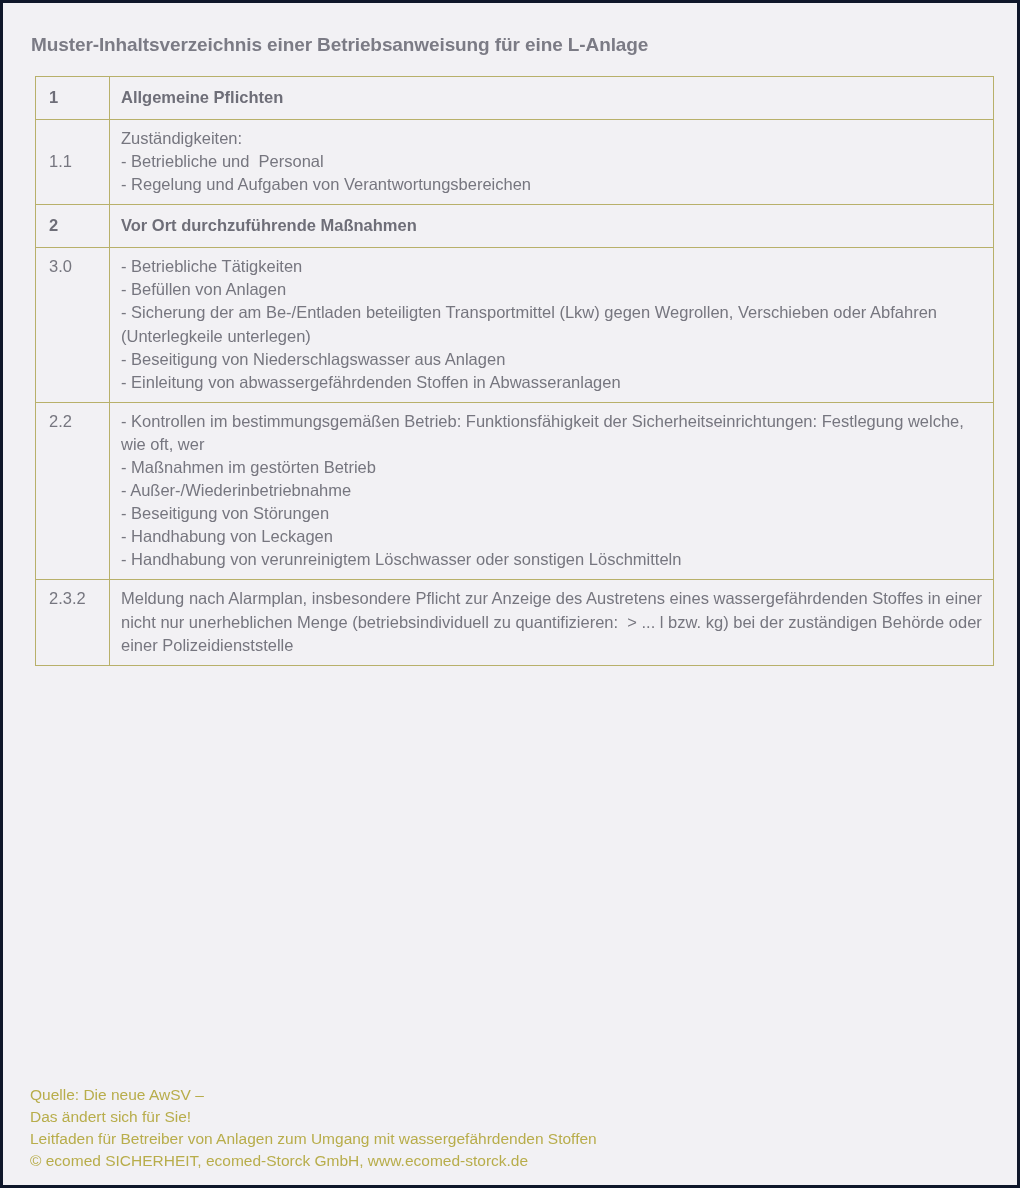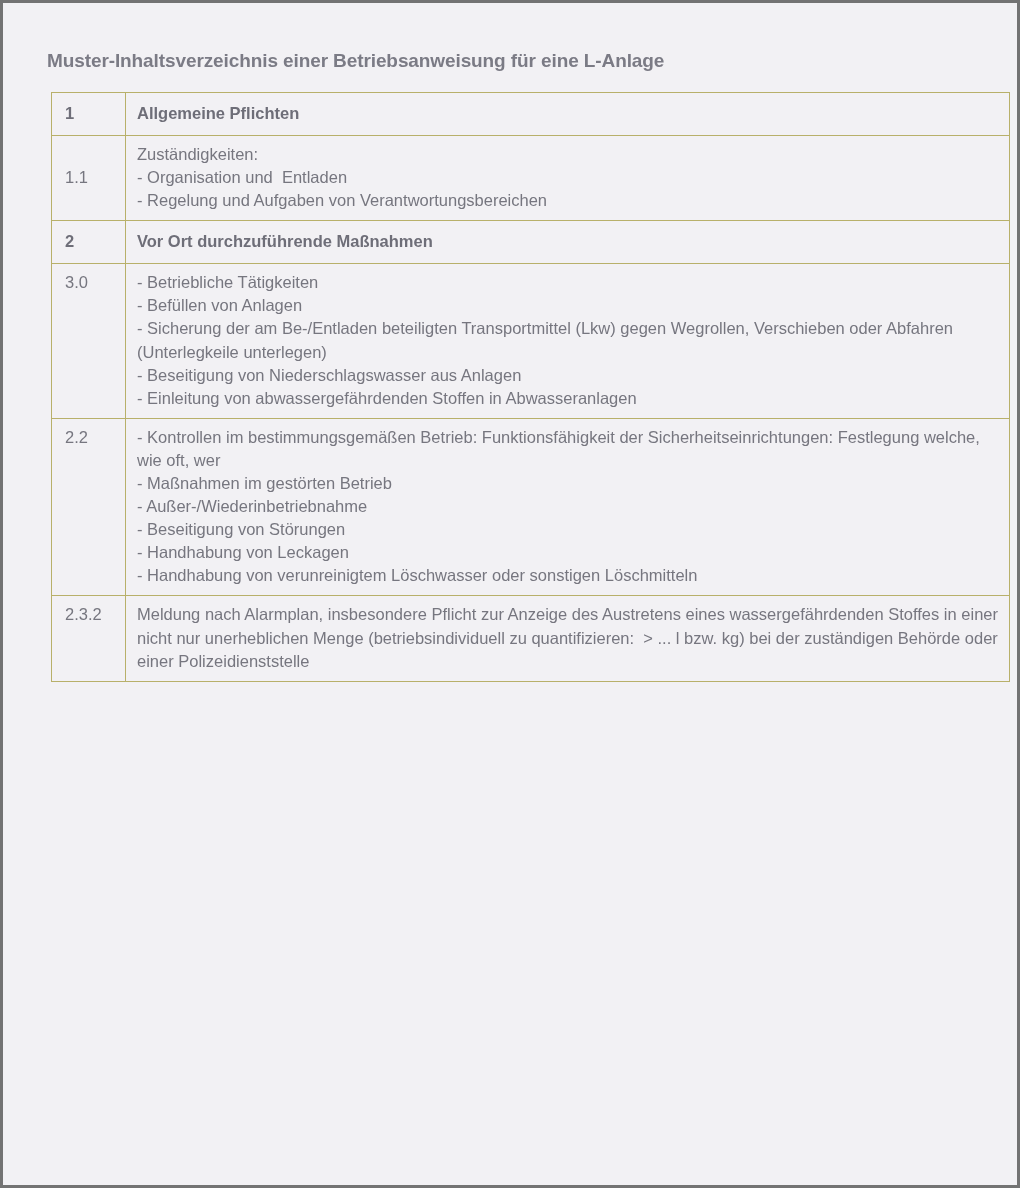--- a/index.html
+++ b/index.html
@@ -10,23 +10,23 @@
     width: 1020px;
     height: 1188px;
     background: #f2f1f4;
     font-family: "Liberation Sans", sans-serif;
     overflow: hidden;
   }
   .page-frame {
     box-sizing: border-box;
     width: 1020px;
     height: 1188px;
-    border: 3px solid #737373;
+    border: 3px solid #0f172a;
     background: #f2f1f4;
-    padding: 17px;
+    padding: 1px;
     position: relative;
   }
   .page-title {
     color: #7b7b85;
     font-size: 19px;
     font-weight: bold;
     letter-spacing: -0.1px;
     padding: 30px 0 0 27px;
     line-height: 1.2;
   }
@@ -103,21 +103,21 @@
       <col>
     </colgroup>
     <tbody>
       <tr class="sect-row">
         <td class="col-num">1</td>
         <td class="cell-text">Allgemeine Pflichten</td>
       </tr>
       <tr>
         <td class="col-num">1.1</td>
         <td class="cell-text">Zuständigkeiten:
-- Organisation und  Entladen
+- Betriebliche und  Personal
 - Regelung und Aufgaben von Verantwortungsbereichen</td>
       </tr>
       <tr class="sect-row">
         <td class="col-num">2</td>
         <td class="cell-text">Vor Ort durchzuführende Maßnahmen</td>
       </tr>
       <tr>
         <td class="col-num cell-top">3.0</td>
         <td class="cell-text cell-top">- Betriebliche Tätigkeiten
 - Befüllen von Anlagen
@@ -134,14 +134,18 @@
 - Handhabung von Leckagen
 - Handhabung von verunreinigtem Löschwasser oder sonstigen Löschmitteln</td>
       </tr>
       <tr>
         <td class="col-num cell-top">2.3.2</td>
         <td class="cell-text cell-top">Meldung nach Alarmplan, insbesondere Pflicht zur Anzeige des Austretens eines wassergefährdenden Stoffes in einer nicht nur unerheblichen Menge (betriebsindividuell zu quantifizieren:  &gt; ... l bzw. kg) bei der zuständigen Behörde oder einer Polizeidienststelle</td>
       </tr>
     </tbody>
   </table>
 
+  <div class="footer">Quelle: Die neue AwSV –
+Das ändert sich für Sie!
+Leitfaden für Betreiber von Anlagen zum Umgang mit wassergefährdenden Stoffen
+© ecomed SICHERHEIT, ecomed-Storck GmbH, www.ecomed-storck.de</div>
 
 </div>
 
 </body></html>

